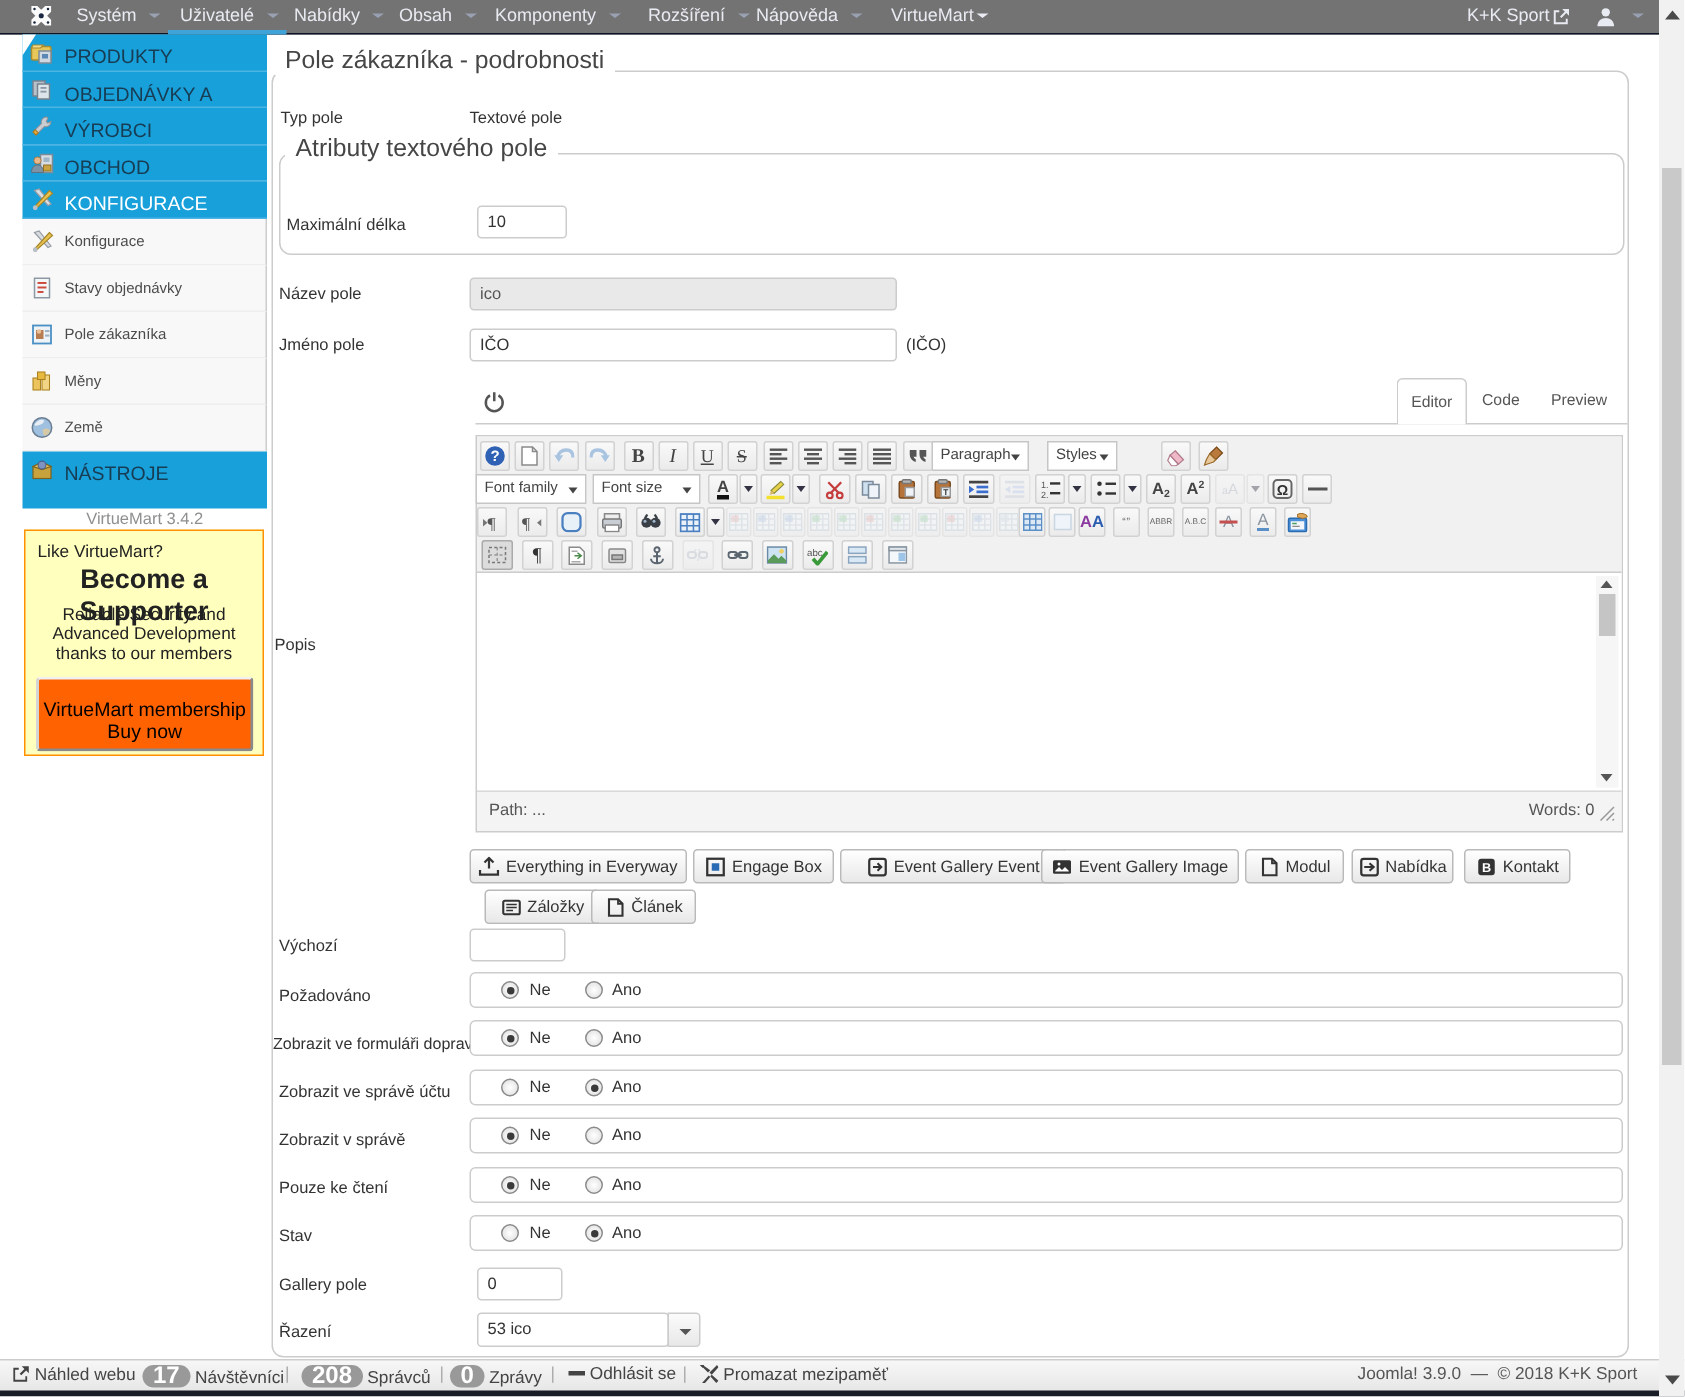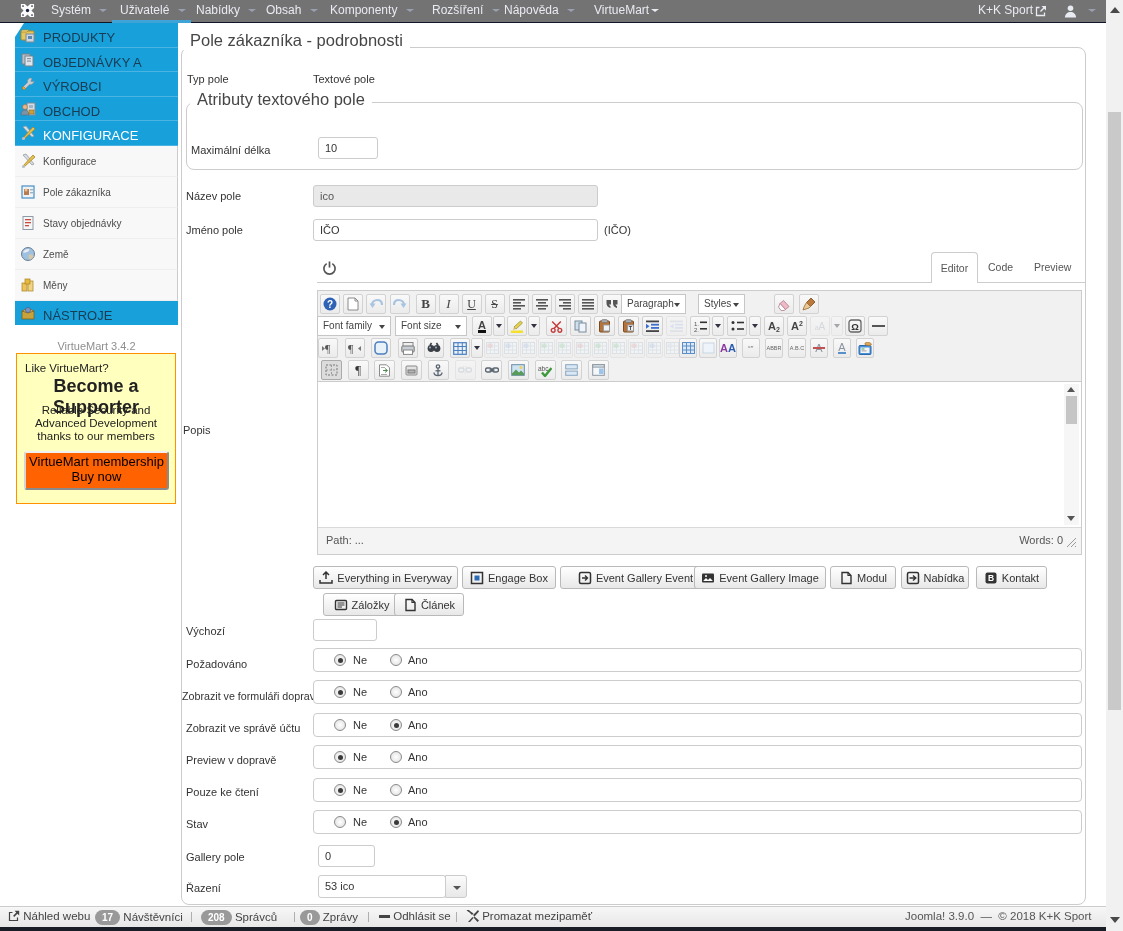--- a/index.html
+++ b/index.html
@@ -24,21 +24,21 @@
 .ssub{position:relative;height:31px;box-sizing:border-box;background:#f8f8f8;border-bottom:1px solid #eee;border-right:1px solid #ccc;color:#4c4c4c;font-size:10px}
 .ssub .t{position:absolute;left:28px;top:10px}
 .sic{position:absolute;left:5px;top:4px;width:16px;height:16px}
 .ssub .sic{top:7px}
 #corner{position:absolute;left:0px;top:0px;width:0;height:0;border-top:8px solid #fff;border-right:8px solid transparent;border-top-width:14px;border-right-width:9px}
 #vmver{position:absolute;left:15px;top:340px;width:163px;text-align:center;color:#8f8f8f;font-size:11px}
 #supbox{position:absolute;left:16px;top:353px;width:158px;height:149px;background:#ffffbe;border:1px solid #ff9000;text-align:center;color:#222}
 #supbox .l1{position:absolute;left:8px;top:8px;font-size:11.5px}
 #supbox .l2{position:absolute;left:0;top:22px;width:100%;font-weight:bold;font-size:18px}
 #supbox .l3{position:absolute;left:0;top:50px;width:100%;font-size:11.5px;line-height:13px}
-#buynow{position:absolute;left:7px;top:97px;width:141px;height:34px;background:#ff6200;border:2px solid;border-color:#f0f0f0 #8a8a8a #8a8a8a #d5d5d5;border-radius:3px;color:#000;font-size:13px;line-height:15px;padding-top:1px}
+#buynow{position:absolute;left:7px;top:97px;width:141px;height:34px;background:#ff6200;border:2px solid;border-color:#f0f0f0 #8a8a8a #8a8a8a #d5d5d5;border-radius:3px;color:#000;font-size:13px;line-height:15px;padding-top:12px}
 
 .fsb{position:absolute;border:1px solid #ccc;border-radius:8px}
 .fsleg{position:absolute;background:#fff;color:#464646;font-size:16.5px;padding:0 7px;white-space:nowrap}
 .lbl{position:absolute;color:#333;font-size:11px;white-space:nowrap}
 .inp{position:absolute;border:1px solid #ccc;border-radius:3px;background:#fff;font-size:11px;color:#333;line-height:20px;padding-left:6px}
 .inp.dis{background:#e9e9e9;color:#555}
 
 #tabline{position:absolute;left:317px;top:282px;width:768px;height:1px;background:#ccc}
 #tabed{position:absolute;left:931px;top:252px;width:45px;height:30px;background:#fff;border:1px solid #ccc;border-bottom:none;border-radius:4px 4px 0 0;text-align:center;line-height:30px;font-size:10.5px;color:#555}
 .tabtx{position:absolute;top:261px;font-size:10.5px;color:#555}
@@ -58,21 +58,21 @@
 
 .pbtn{position:absolute;height:23px;box-sizing:border-box;border:1px solid #b9b9b9;border-radius:3px;background:linear-gradient(#fff,#e8e8e8);font-size:11px;color:#333;display:flex;align-items:center;justify-content:center;gap:4px;white-space:nowrap}
 
 .rbox{position:absolute;left:313px;width:769px;height:24px;box-sizing:border-box;border:1px solid #ccc;border-radius:4px;background:#fff}
 .radio{position:absolute;width:12px;height:12px;border-radius:50%;border:1px solid #8a8a8a;background:radial-gradient(#fff,#ddd);box-sizing:border-box}
 .radio.onr:after{content:"";position:absolute;left:2.5px;top:2.5px;width:5px;height:5px;border-radius:50%;background:#3a3a3a}
 .rlab{position:absolute;font-size:11px;color:#333;top:5px}
 
 #foot{position:absolute;left:0;top:906px;width:1123px;height:21px;background:linear-gradient(#f7f7f7,#e6e6e6);border-top:1px solid #ccc;font-size:11.5px;color:#444}
 #foot .fi{position:absolute;top:3px;white-space:nowrap}
-.badge{display:inline-block;background:#999;color:#fff;font-size:10px;font-weight:bold;border-radius:9px;padding:1px 7px;line-height:13px}
+.badge{display:inline-block;background:#999;color:#fff;font-size:16px;font-weight:bold;border-radius:9px;padding:1px 7px;line-height:13px}
 #botstrip{position:absolute;left:0;top:927px;width:1123px;height:4px;background:#191d26}
 .sep{color:#aaa}
 </style>
 </head>
 <body>
 
 <div id="topbar">
   <svg class="abs" style="left:20px;top:3px" width="15" height="15" viewBox="0 0 16 16">
       <path fill="#fbfbfb" d="M1 1h4.2L8 3.8 10.8 1H15v4.2L12.2 8 15 10.8V15h-4.2L8 12.2 5.2 15H1v-4.2L3.8 8 1 5.2z"></path>
       <circle cx="8" cy="8" r="1.8" fill="#1b2740"></circle>
@@ -150,55 +150,55 @@
     <div class="ssub">
       <svg class="sic" style="" width="16" height="16" viewBox="0 0 16 16">
         <path d="M3 2l9 10 2-1-8-10z" fill="#d9dde1" stroke="#969ca3" stroke-width="0.8"></path>
         <path d="M13 2L3 13l1 1L15 4z" fill="#e8c34f" stroke="#a8872a" stroke-width="0.8"></path>
         <circle cx="3.5" cy="13.5" r="1.6" fill="#b9bfc6"></circle>
       </svg>
       <span class="t">Konfigurace</span>
     </div>
     <div class="ssub">
       <svg class="sic" style="" width="16" height="16" viewBox="0 0 16 16">
+        <rect x="3" y="1.5" width="10" height="13" fill="#f4f6f8" stroke="#8d99a5"></rect>
+        <rect x="5" y="4" width="6" height="1.3" fill="#cc4b3d"></rect>
+        <rect x="5" y="7" width="6" height="1.3" fill="#cc4b3d"></rect>
+        <rect x="5" y="10" width="4" height="1.3" fill="#cc4b3d"></rect>
+      </svg>
+      <span class="t">Stavy objednávky</span>
+    </div>
+    <div class="ssub">
+      <svg class="sic" style="" width="16" height="16" viewBox="0 0 16 16">
         <rect x="2" y="2" width="12" height="12" fill="#eef3f7" stroke="#4a90c4" stroke-width="1.2"></rect>
         <rect x="4" y="5" width="5" height="6" fill="#b77c4f"></rect>
         <circle cx="6" cy="6" r="1.5" fill="#e8c19a"></circle>
         <rect x="10" y="5" width="3" height="1.4" fill="#9fb3c2"></rect>
         <rect x="10" y="8" width="3" height="1.4" fill="#9fb3c2"></rect>
       </svg>
       <span class="t">Pole zákazníka</span>
     </div>
     <div class="ssub">
       <svg class="sic" style="" width="16" height="16" viewBox="0 0 16 16">
-        <rect x="3" y="1.5" width="10" height="13" fill="#f4f6f8" stroke="#8d99a5"></rect>
-        <rect x="5" y="4" width="6" height="1.3" fill="#cc4b3d"></rect>
-        <rect x="5" y="7" width="6" height="1.3" fill="#cc4b3d"></rect>
-        <rect x="5" y="10" width="4" height="1.3" fill="#cc4b3d"></rect>
-      </svg>
-      <span class="t">Stavy objednávky</span>
+        <rect x="2" y="6" width="5" height="8" fill="#ecc35c" stroke="#ab821f" stroke-width="0.7"></rect>
+        <rect x="8" y="4" width="5" height="10" fill="#f2d584" stroke="#ab821f" stroke-width="0.7"></rect>
+        <rect x="5" y="2" width="5" height="5" fill="#e8b93f" stroke="#ab821f" stroke-width="0.7"></rect>
+      </svg>
+      <span class="t">Měny</span>
     </div>
     <div class="ssub">
       <svg class="sic" style="" width="16" height="16" viewBox="0 0 16 16">
         <circle cx="8" cy="8" r="6.5" fill="#9fc0de"></circle>
         <circle cx="8" cy="8" r="6.5" fill="none" stroke="#6b7f94" stroke-width="1"></circle>
         <path d="M3 6c1.5-2.5 4-3.5 6-3 1 1-0.5 2.5-2 3s-3.5 1.5-4 0z" fill="#e8eef4"></path>
         <path d="M9 9c2-1 4 0 4.5 1-0.5 2-2 3.5-4 3.5-1-1.5-1.5-3.5-0.5-4.5z" fill="#d5c9a8"></path>
       </svg>
       <span class="t">Země</span>
     </div>
-    <div class="ssub">
-      <svg class="sic" style="" width="16" height="16" viewBox="0 0 16 16">
-        <rect x="2" y="6" width="5" height="8" fill="#ecc35c" stroke="#ab821f" stroke-width="0.7"></rect>
-        <rect x="8" y="4" width="5" height="10" fill="#f2d584" stroke="#ab821f" stroke-width="0.7"></rect>
-        <rect x="5" y="2" width="5" height="5" fill="#e8b93f" stroke="#ab821f" stroke-width="0.7"></rect>
-      </svg>
-      <span class="t">Měny</span>
-    </div>
-    <div class="smenu last" style="height:24px">
+    <div class="smenu last" style="height:38px">
       <svg class="sic" style="" width="16" height="16" viewBox="0 0 16 16">
         <rect x="2" y="6" width="12" height="8" fill="#c8a23c" stroke="#7c621e" stroke-width="0.8"></rect>
         <path d="M2 6l6-3 6 3-6 2z" fill="#e0be5c" stroke="#7c621e" stroke-width="0.8"></path>
         <circle cx="8" cy="5" r="2.6" fill="#7e93c0" stroke="#4b5f8a" stroke-width="0.7"></circle>
       </svg>
       <span class="t">NÁSTROJE</span>
     </div>
   </div>
 <div id="vmver">VirtueMart 3.4.2</div>
 <div id="supbox">
@@ -731,21 +731,21 @@
       <path d="M9 1.5v3h3" fill="none" stroke="#333" stroke-width="1.2"></path>
     </svg>
     <span>Článek</span>
   </div>
 
 <div class="lbl" style="left:186px;top:625px">Výchozí</div>
 <div class="inp" style="left:313px;top:619px;width:56px;height:20px"></div>
 <div class="lbl" style="left:186px;top:658px">Požadováno</div>
 <div class="lbl" style="left:182px;top:690px;font-size:10.7px">Zobrazit ve formuláři dopravě</div>
 <div class="lbl" style="left:186px;top:722px">Zobrazit ve správě účtu</div>
-<div class="lbl" style="left:186px;top:754px">Preview v dopravě</div>
+<div class="lbl" style="left:186px;top:754px">Zobrazit v správě</div>
 <div class="lbl" style="left:186px;top:786px">Pouze ke čtení</div>
 <div class="lbl" style="left:186px;top:818px">Stav</div>
 <div class="rbox" style="top:648px">
     <span class="radio onr" style="left:20px;top:5px"></span>
     <span class="rlab" style="left:39px">Ne</span>
     <span class="radio" style="left:76px;top:5px"></span>
     <span class="rlab" style="left:94px">Ano</span>
   </div>
 <div class="rbox" style="top:680px">
     <span class="radio onr" style="left:20px;top:5px"></span>

